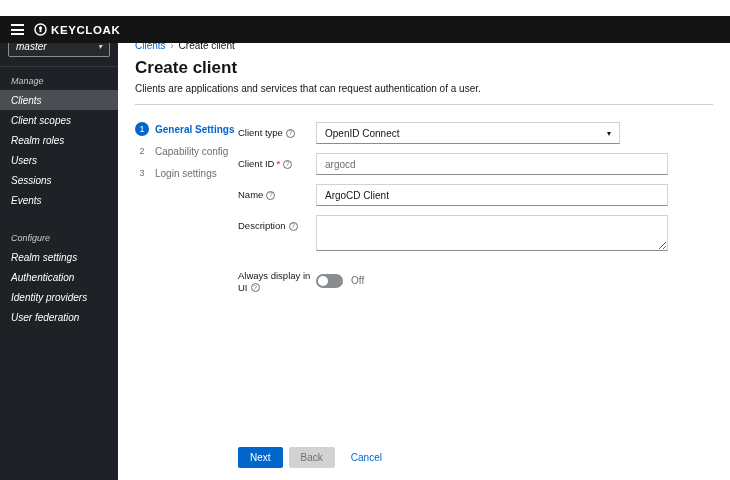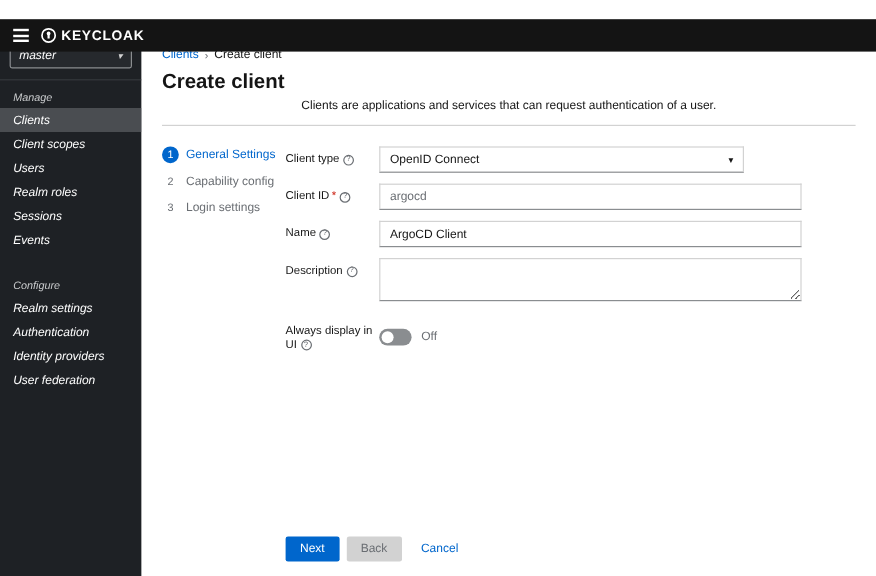--- a/index.html
+++ b/index.html
@@ -52,35 +52,35 @@
   }
   .breadcrumb {
     padding: 13px 17px 0 17px; font-size: 10px;
     display: flex; gap: 5px; align-items: center;
   }
   .crumb-link { color: #0066cc; cursor: pointer; text-decoration: none; }
   .crumb-sep { color: #6a6e73; font-size: 9px; }
   .crumb-current { color: #151515; }
   .page-header { padding: 7px 17px 0 17px; }
   .page-title { font-size: 17px; font-weight: 600; color: #151515; }
-  .page-subtitle { font-size: 10px; color: #151515; margin-top: 5px; text-align: center; }
+  .page-subtitle { font-size: 10px; color: #151515; margin-top: 5px; }
   .header-divider { border-bottom: 1px solid #d2d2d2; margin-top: 10px; }
 
   .content { display: flex; padding: 17px 17px 0 17px; }
 
   
   .wizard { width: 103px; flex-shrink: 0; }
   .step { display: flex; align-items: center; gap: 6px; margin-bottom: 8px; cursor: pointer; }
   .step-num {
     width: 14px; height: 14px; border-radius: 50%; font-size: 9px;
     display: flex; align-items: center; justify-content: center; color: #6a6e73; flex-shrink: 0;
   }
   .step.active .step-num { background: #0066cc; color: #fff; }
   .step-label { font-size: 10px; color: #6a6e73; white-space: nowrap; }
-  .step.active .step-label { color: #0066cc; }
+  .step.active .step-label { color: #0066cc; font-weight: bold; }
 
   
   .form { flex: 1; }
   .form-row { display: flex; margin-bottom: 9px; }
   .form-label {
     width: 78px; flex-shrink: 0; font-size: 9.5px; color: #151515;
     padding-top: 5px; line-height: 1.25;
   }
   .help-icon {
     display: inline-flex; align-items: center; justify-content: center;
@@ -156,22 +156,22 @@
 <div class="sidebar">
   <div class="realm-select">
     <span>master</span>
     <span class="realm-caret">▾</span>
   </div>
   <div class="sidebar-divider"></div>
 
   <div class="nav-section-label">Manage</div>
   <div class="nav-item active">Clients</div>
   <div class="nav-item">Client scopes</div>
+  <div class="nav-item">Realm roles</div>
   <div class="nav-item">Users</div>
-  <div class="nav-item">Realm roles</div>
   <div class="nav-item">Sessions</div>
   <div class="nav-item">Events</div>
 
   <div class="nav-section-label" style="margin-top:14px;">Configure</div>
   <div class="nav-item">Realm settings</div>
   <div class="nav-item">Authentication</div>
   <div class="nav-item">Identity providers</div>
   <div class="nav-item">User federation</div>
 </div>
 

